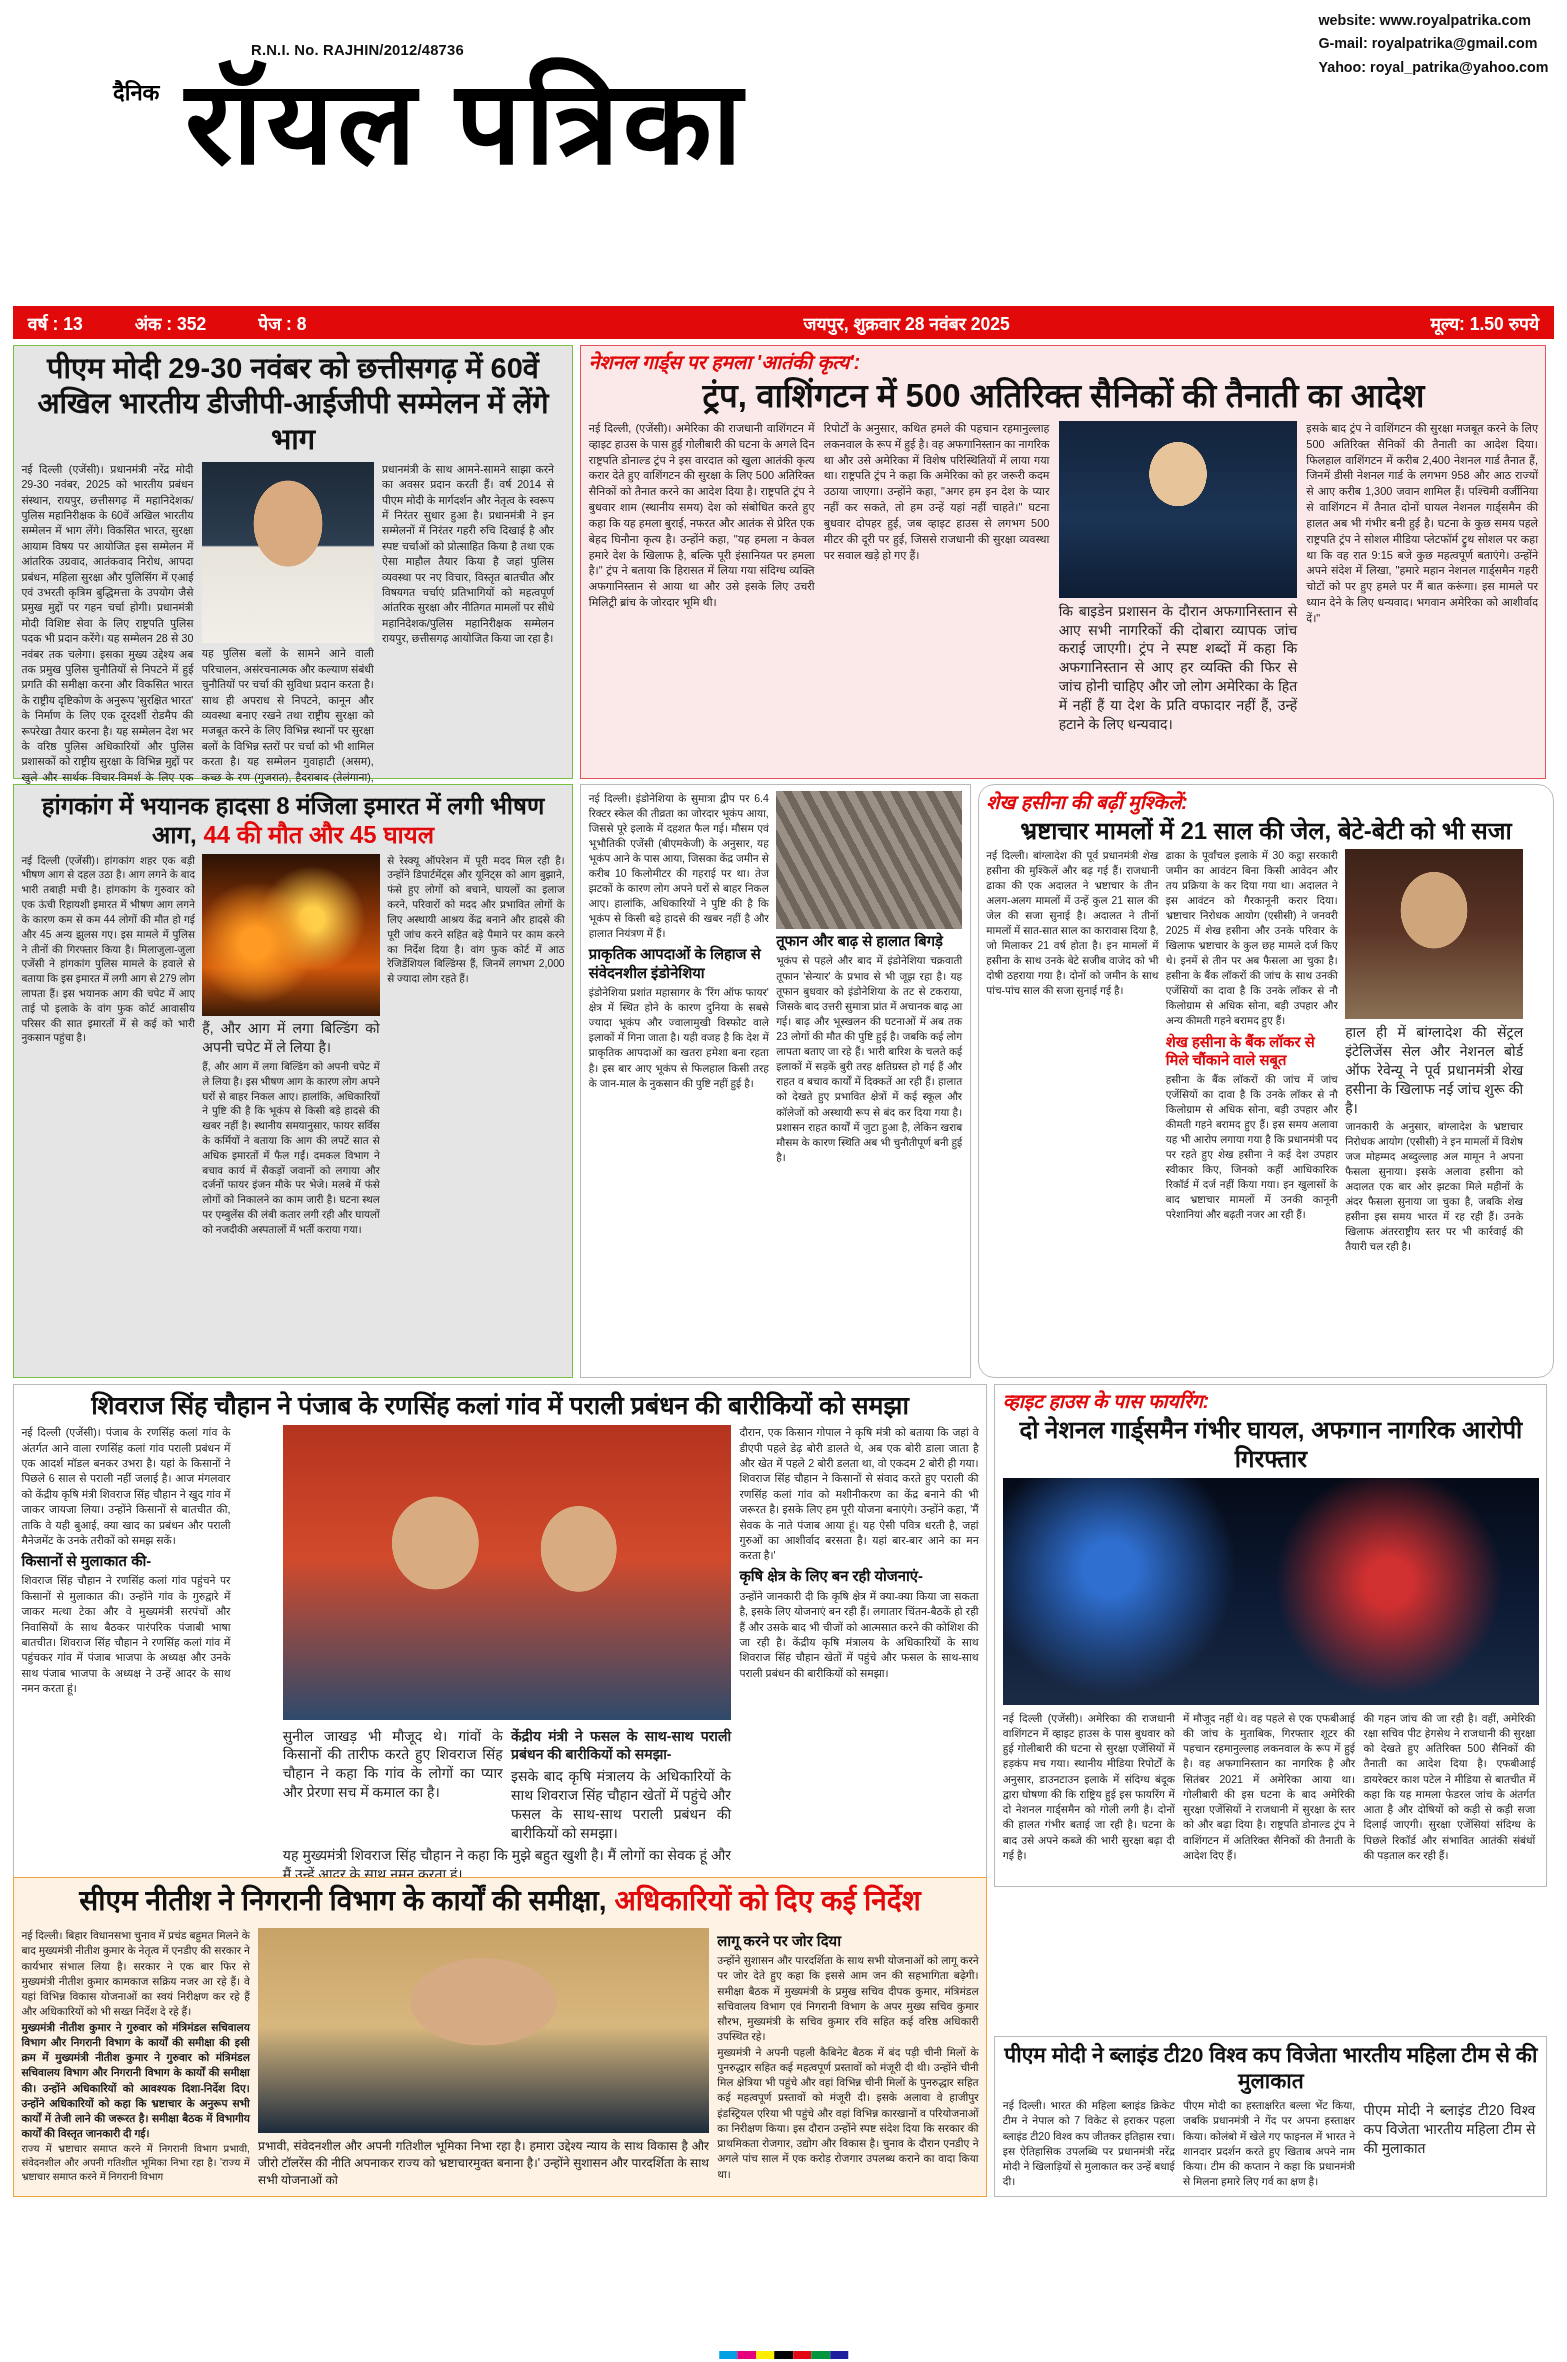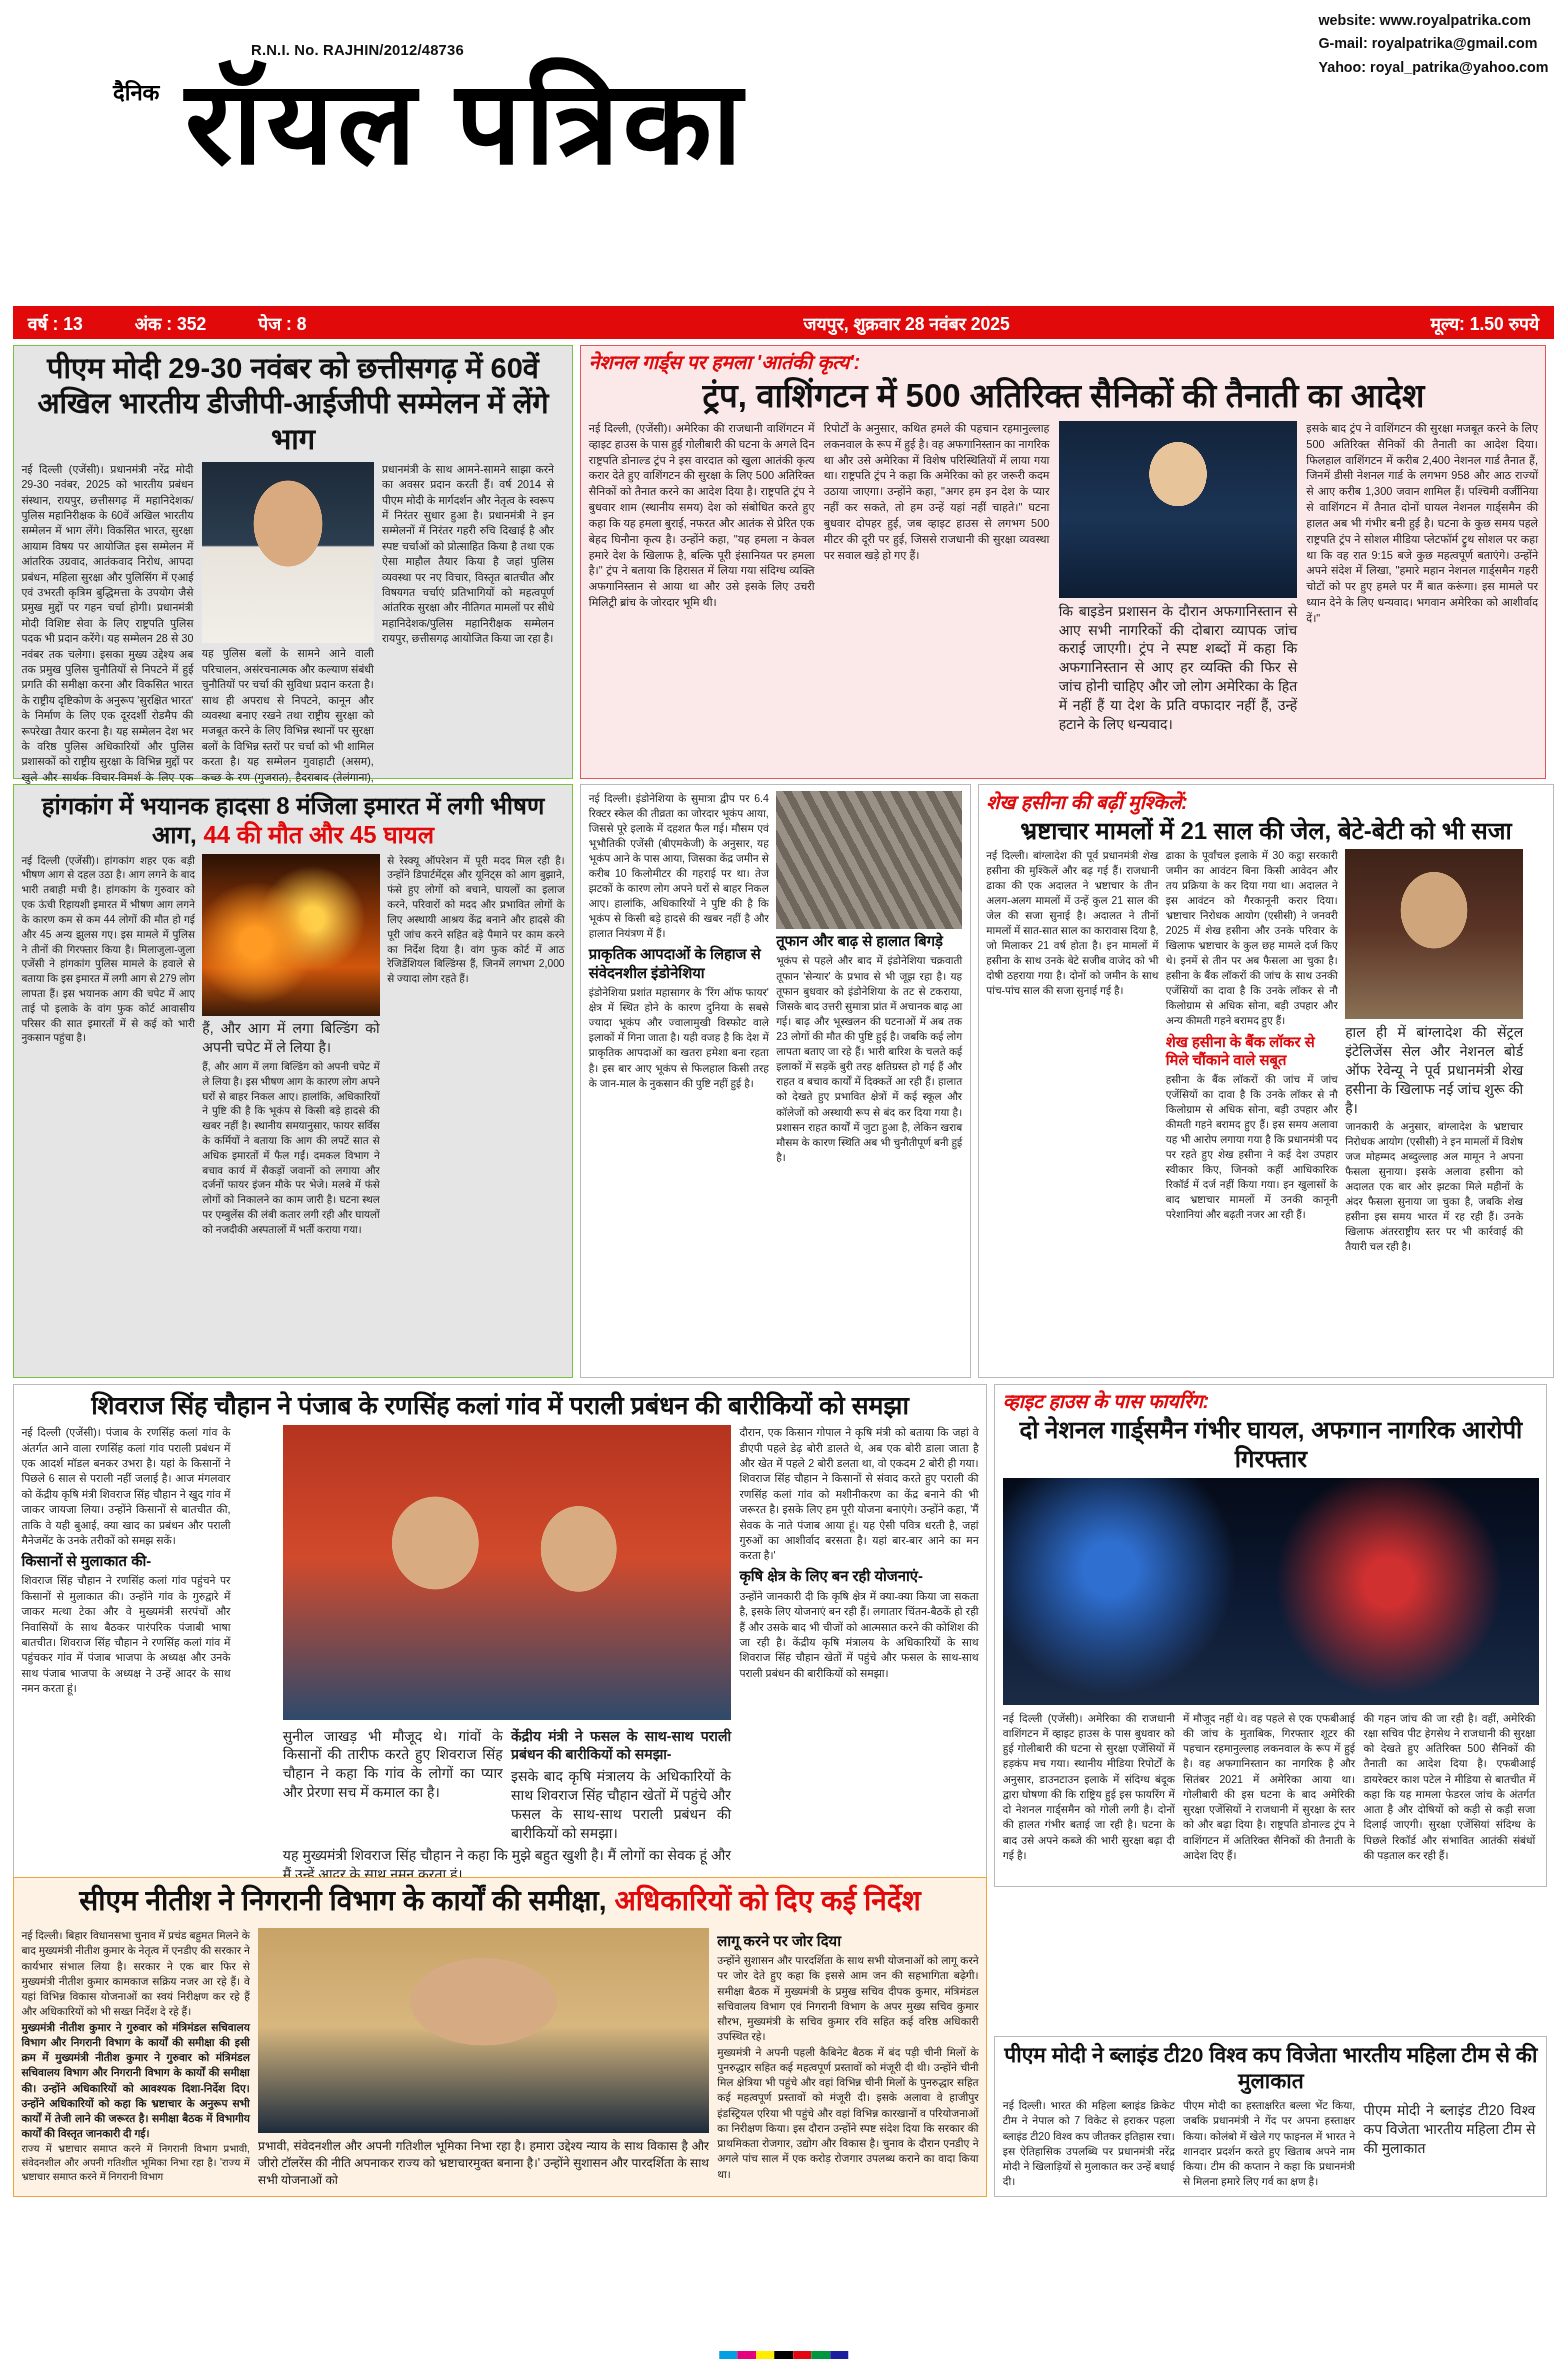--- a/index.html
+++ b/index.html
@@ -223,21 +223,21 @@
           <p class="cols" style="font-size:10.5px;">इंडोनेशिया प्रशांत महासागर के 'रिंग ऑफ फायर' क्षेत्र में स्थित होने के कारण दुनिया के सबसे ज्यादा भूकंप और ज्वालामुखी विस्फोट वाले इलाकों में गिना जाता है। यही वजह है कि देश में प्राकृतिक आपदाओं का खतरा हमेशा बना रहता है। इस बार आए भूकंप से फिलहाल किसी तरह के जान-माल के नुकसान की पुष्टि नहीं हुई है।</p>
         </div>
         <div style="width:186px;">
           <div class="photo ph-quake" style="height:138px;width:100%;margin-bottom:3.7px;"></div>
           <div class="subhead">तूफान और बाढ़ से हालात बिगड़े</div>
           <p class="cols" style="font-size:10.5px;">भूकंप से पहले और बाद में इंडोनेशिया चक्रवाती तूफान 'सेन्यार' के प्रभाव से भी जूझ रहा है। यह तूफान बुधवार को इंडोनेशिया के तट से टकराया, जिसके बाद उत्तरी सुमात्रा प्रांत में अचानक बाढ़ आ गई। बाढ़ और भूस्खलन की घटनाओं में अब तक 23 लोगों की मौत की पुष्टि हुई है। जबकि कई लोग लापता बताए जा रहे हैं। भारी बारिश के चलते कई इलाकों में सड़कें बुरी तरह क्षतिग्रस्त हो गई हैं और राहत व बचाव कार्यों में दिक्कतें आ रही हैं। हालात को देखते हुए प्रभावित क्षेत्रों में कई स्कूल और कॉलेजों को अस्थायी रूप से बंद कर दिया गया है। प्रशासन राहत कार्यों में जुटा हुआ है, लेकिन खराब मौसम के कारण स्थिति अब भी चुनौतीपूर्ण बनी हुई है।</p>
         </div>
       </div>
     </div>
 
-    <div class="box box-white" style="width:613px;">
+    <div class="box box-white" style="width:613px;border-radius:16px;">
       <div class="kicker">शेख हसीना की बढ़ीं मुश्किलें:</div>
       <h1 class="hl sm">भ्रष्टाचार मामलों में 21 साल की जेल, बेटे-बेटी को भी सजा</h1>
       <div style="display:flex; gap:7.4px;">
         <div style="width:172px;">
           <p class="cols" style="font-size:10.4px;">नई दिल्ली। बांग्लादेश की पूर्व प्रधानमंत्री शेख हसीना की मुश्किलें और बढ़ गई हैं। राजधानी ढाका की एक अदालत ने भ्रष्टाचार के तीन अलग-अलग मामलों में उन्हें कुल 21 साल की जेल की सजा सुनाई है। अदालत ने तीनों मामलों में सात-सात साल का कारावास दिया है, जो मिलाकर 21 वर्ष होता है। इन मामलों में हसीना के साथ उनके बेटे सजीब वाजेद को भी दोषी ठहराया गया है। दोनों को जमीन के साथ पांच-पांच साल की सजा सुनाई गई है।</p>
         </div>
         <div style="width:172px;">
           <p class="cols" style="font-size:10.4px;">ढाका के पूर्वांचल इलाके में 30 कट्ठा सरकारी जमीन का आवंटन बिना किसी आवेदन और तय प्रक्रिया के कर दिया गया था। अदालत ने इस आवंटन को गैरकानूनी करार दिया। भ्रष्टाचार निरोधक आयोग (एसीसी) ने जनवरी 2025 में शेख हसीना और उनके परिवार के खिलाफ भ्रष्टाचार के कुल छह मामले दर्ज किए थे। इनमें से तीन पर अब फैसला आ चुका है। हसीना के बैंक लॉकरों की जांच के साथ उनकी एजेंसियों का दावा है कि उनके लॉकर से नौ किलोग्राम से अधिक सोना, बड़ी उपहार और अन्य कीमती गहने बरामद हुए हैं।</p>
           <div class="subhead red">शेख हसीना के बैंक लॉकर से मिले चौंकाने वाले सबूत</div>
           <p class="cols" style="font-size:10.4px;">हसीना के बैंक लॉकरों की जांच में जांच एजेंसियों का दावा है कि उनके लॉकर से नौ किलोग्राम से अधिक सोना, बड़ी उपहार और कीमती गहने बरामद हुए हैं। इस समय अलावा यह भी आरोप लगाया गया है कि प्रधानमंत्री पद पर रहते हुए शेख हसीना ने कई देश उपहार स्वीकार किए, जिनको कहीं आधिकारिक रिकॉर्ड में दर्ज नहीं किया गया। इन खुलासों के बाद भ्रष्टाचार मामलों में उनकी कानूनी परेशानियां और बढ़ती नजर आ रही हैं।</p>

